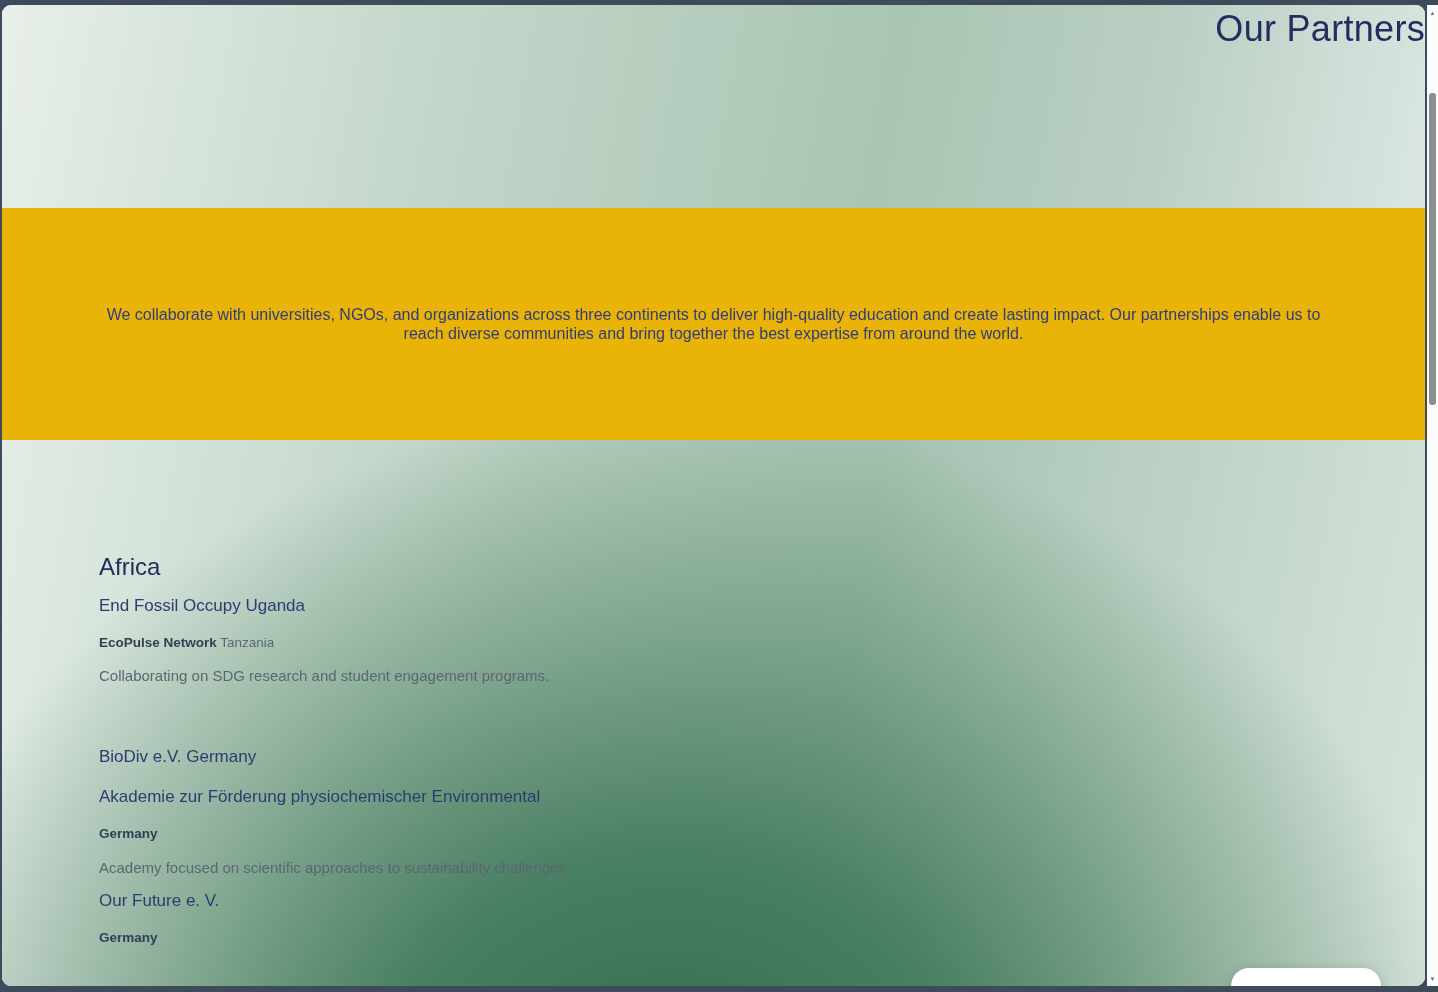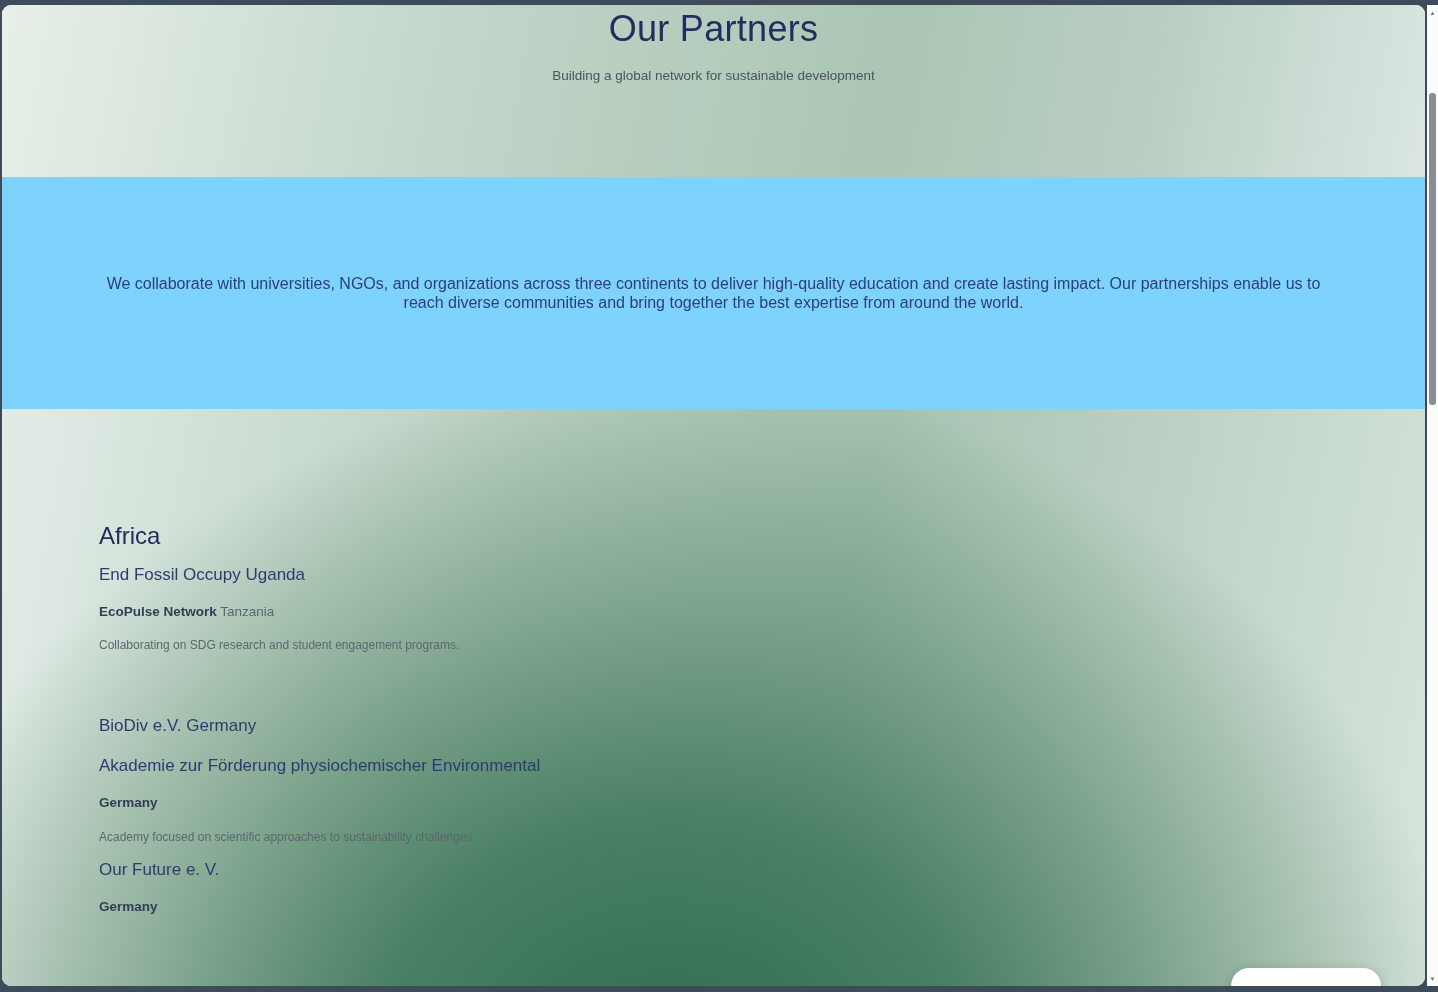--- a/index.html
+++ b/index.html
@@ -7,36 +7,36 @@
     width:1438px;height:992px;position:relative;overflow:hidden;
     background:#3e4b5a;
     font-family:"Liberation Sans", sans-serif;
   }
   .page{
     position:absolute;top:5px;left:2px;right:13px;bottom:6px;
     border-radius:9px;overflow:hidden;background:#ffffff;
   }
   
   .hero{
-    height:172px;
+    height:203px;
     background:linear-gradient(100deg,#e8efe9 0%,#c3d7ca 30%,#aac5b4 62%,#b9cfc2 80%,#dbe6e1 100%);
-    text-align:center;
+    text-align:right;
   }
   .hero h1{
     margin:0;padding-top:1px;
     font-size:36px;line-height:46px;font-weight:500;
     color:#232d60;letter-spacing:.3px;
   }
   .hero .subtitle{
     margin:16px 0 0 0;
     font-size:13.5px;line-height:16px;color:#49545c;
   }
   
   .intro{
-    height:232px;background:#7dd3fc;
+    height:232px;background:#eab308;
     display:flex;align-items:center;justify-content:center;
   }
   .intro p{
     margin:0;width:1240px;text-align:center;
     font-size:16px;line-height:19px;color:#2f3d79;
   }
   
   .partners{
     height:581px;box-sizing:border-box;
     padding:113px 0 0 97px;
@@ -49,21 +49,21 @@
     margin:0 0 14px 0;
     font-size:24px;line-height:28px;font-weight:400;color:#232d5d;
   }
   .pname{
     margin:0 0 18px 0;
     font-size:17px;line-height:22px;font-weight:500;color:#2d3c6f;
   }
   .orgline{margin:0 0 17px 0;font-size:13.5px;line-height:16px;color:#5c6870;}
   .orgline strong{font-weight:700;color:#323e53;}
   .locline{margin:0 0 18px 0;font-size:13.5px;line-height:16px;font-weight:700;color:#323e53;}
-  .desc{margin:0 0 14px 0;font-size:12px;line-height:16px;color:#5b676e;}
+  .desc{margin:0 0 14px 0;font-size:15px;line-height:16px;color:#5b676e;}
   .region.europe{margin-top:62px;}
   
   .fab{
     position:absolute;top:963px;right:44px;
     width:150px;height:40px;border-radius:18px;
     background:#ffffff;box-shadow:0 2px 12px rgba(0,0,0,0.18);
   }
   
   .scroll-track{
     position:absolute;top:5px;right:0;bottom:6px;width:11px;
@@ -80,21 +80,20 @@
   .scroll-up{top:4px;}
   .scroll-down{bottom:3px;}
 </style>
 </head>
 <body>
 
 <div class="page">
 
   <section class="hero">
     <h1>Our Partners</h1>
-    <p class="subtitle">Building a global network for sustainable development</p>
   </section>
 
   <section class="intro">
     <p>We collaborate with universities, NGOs, and organizations across three continents to deliver high-quality education and create lasting impact. Our partnerships enable us to reach diverse communities and bring together the best expertise from around the world.</p>
   </section>
 
   <section class="partners">
 
     <div class="region">
       <h2>Africa</h2>

